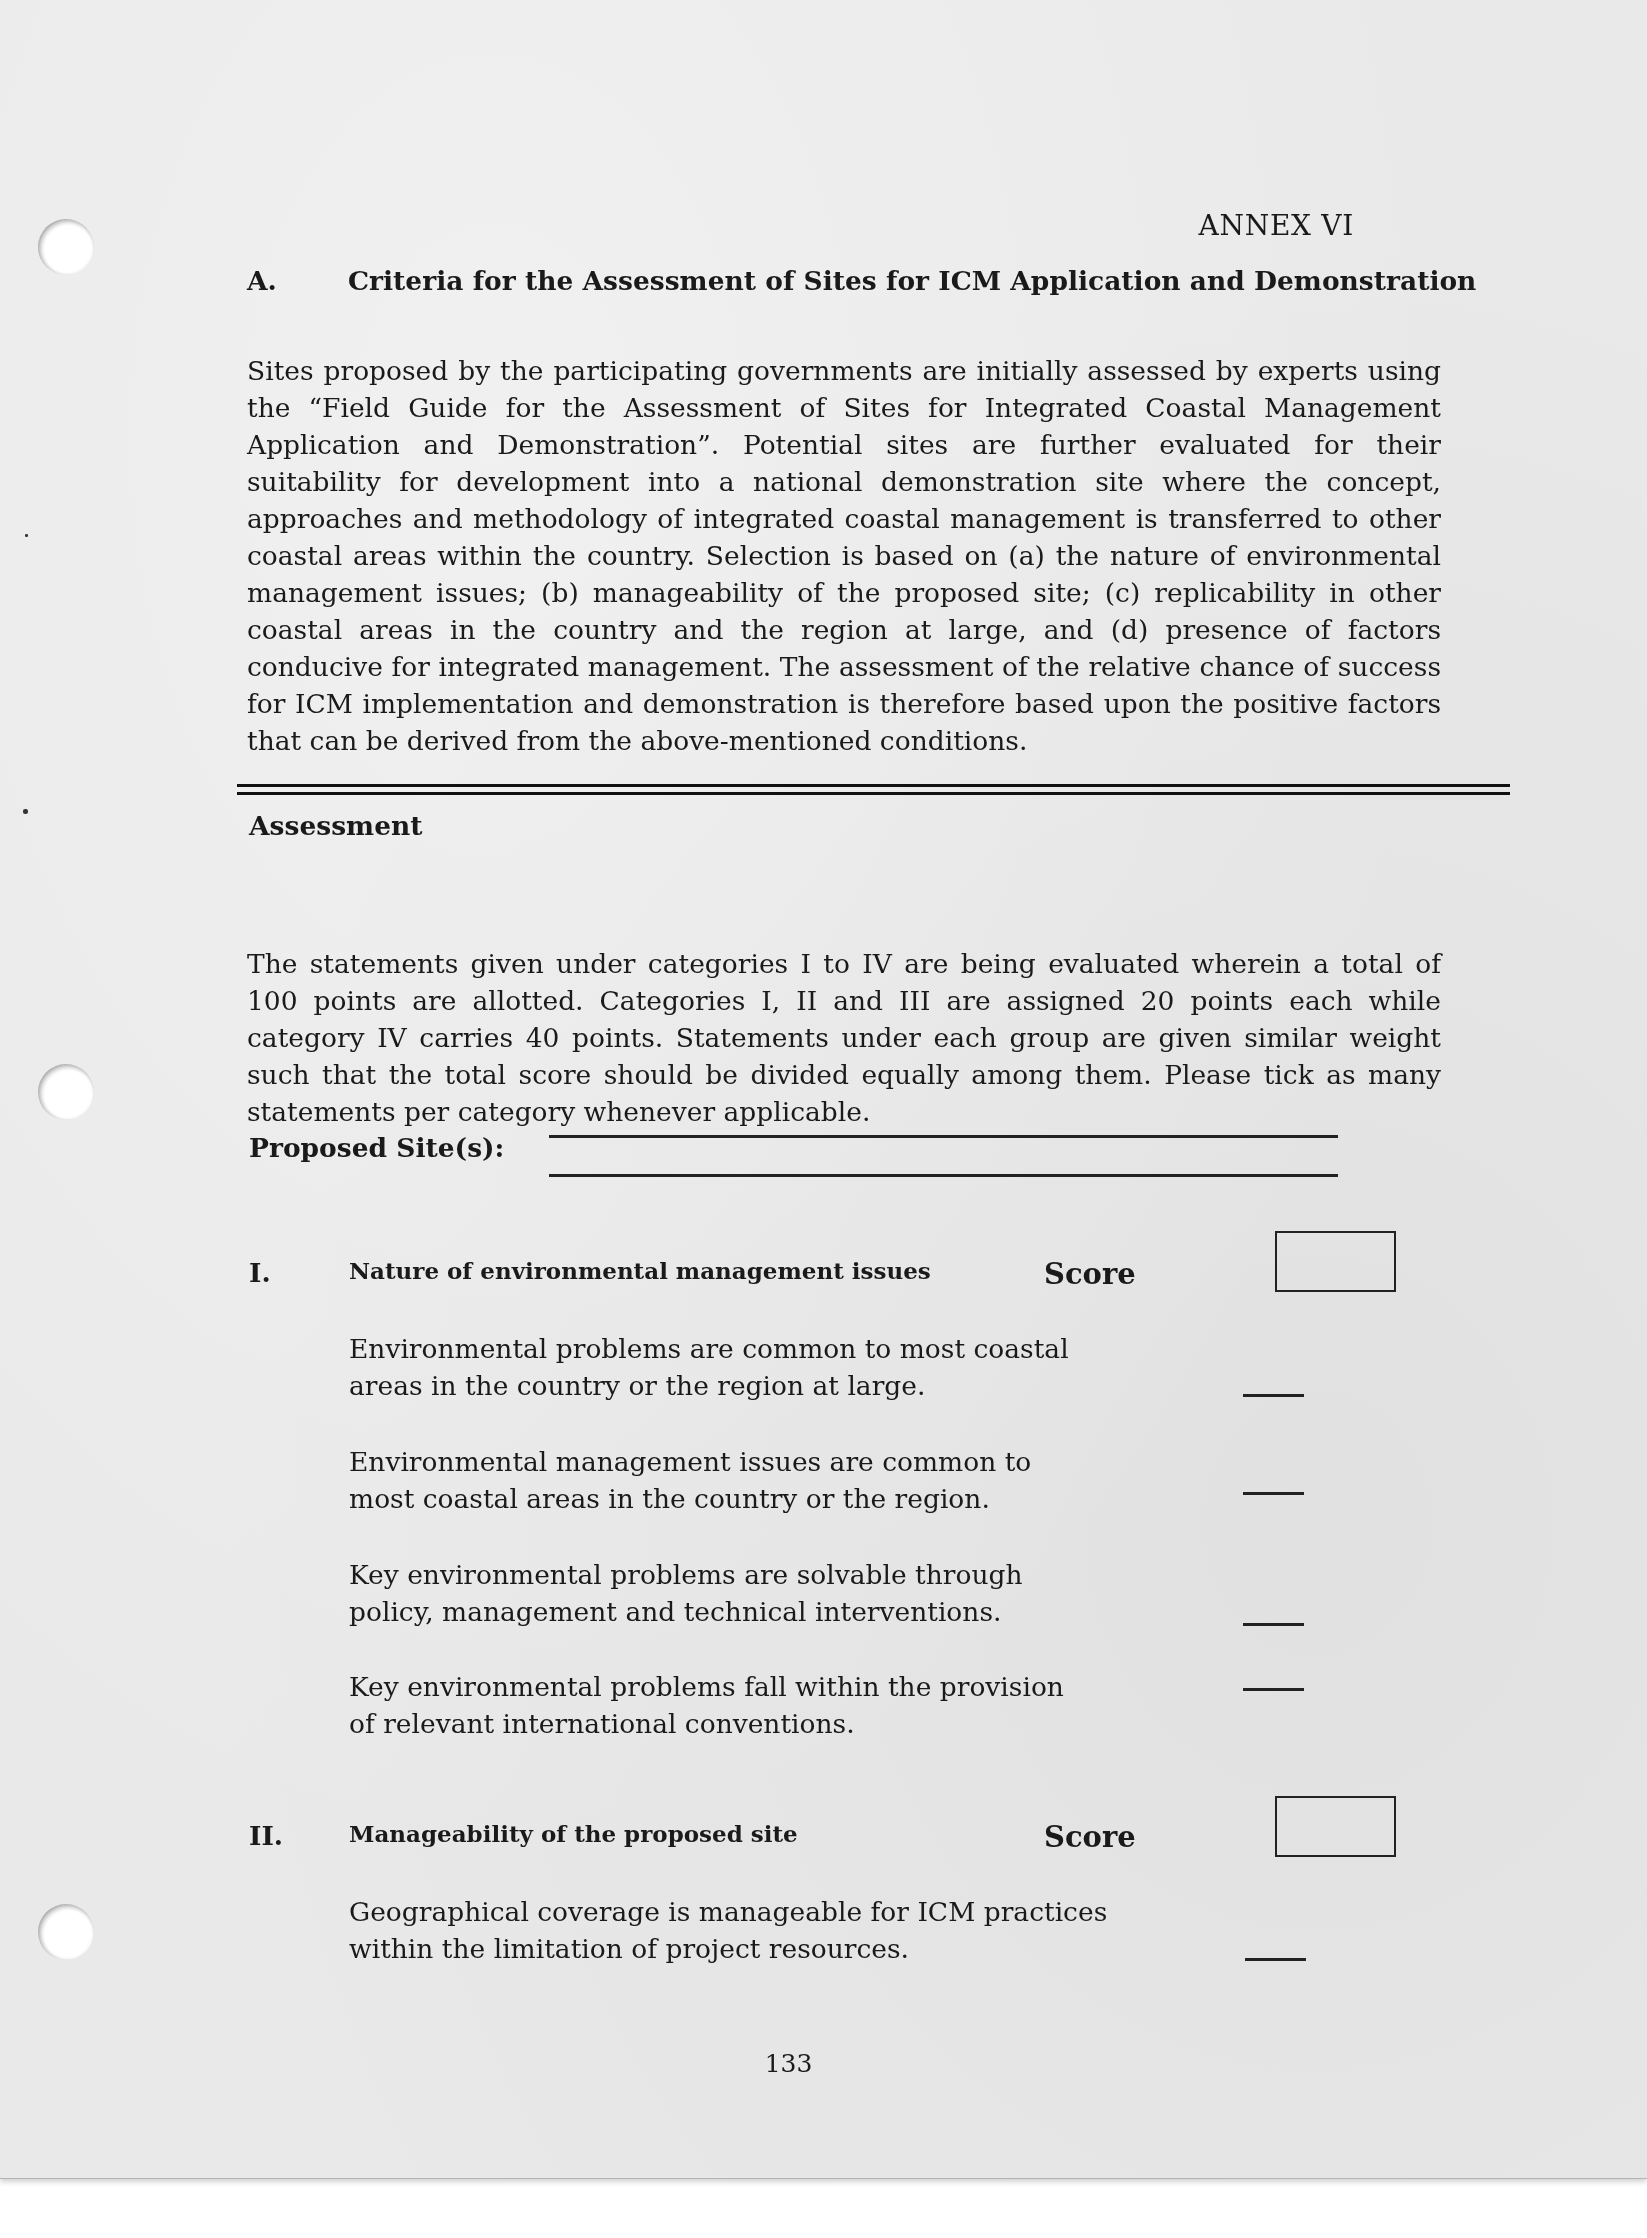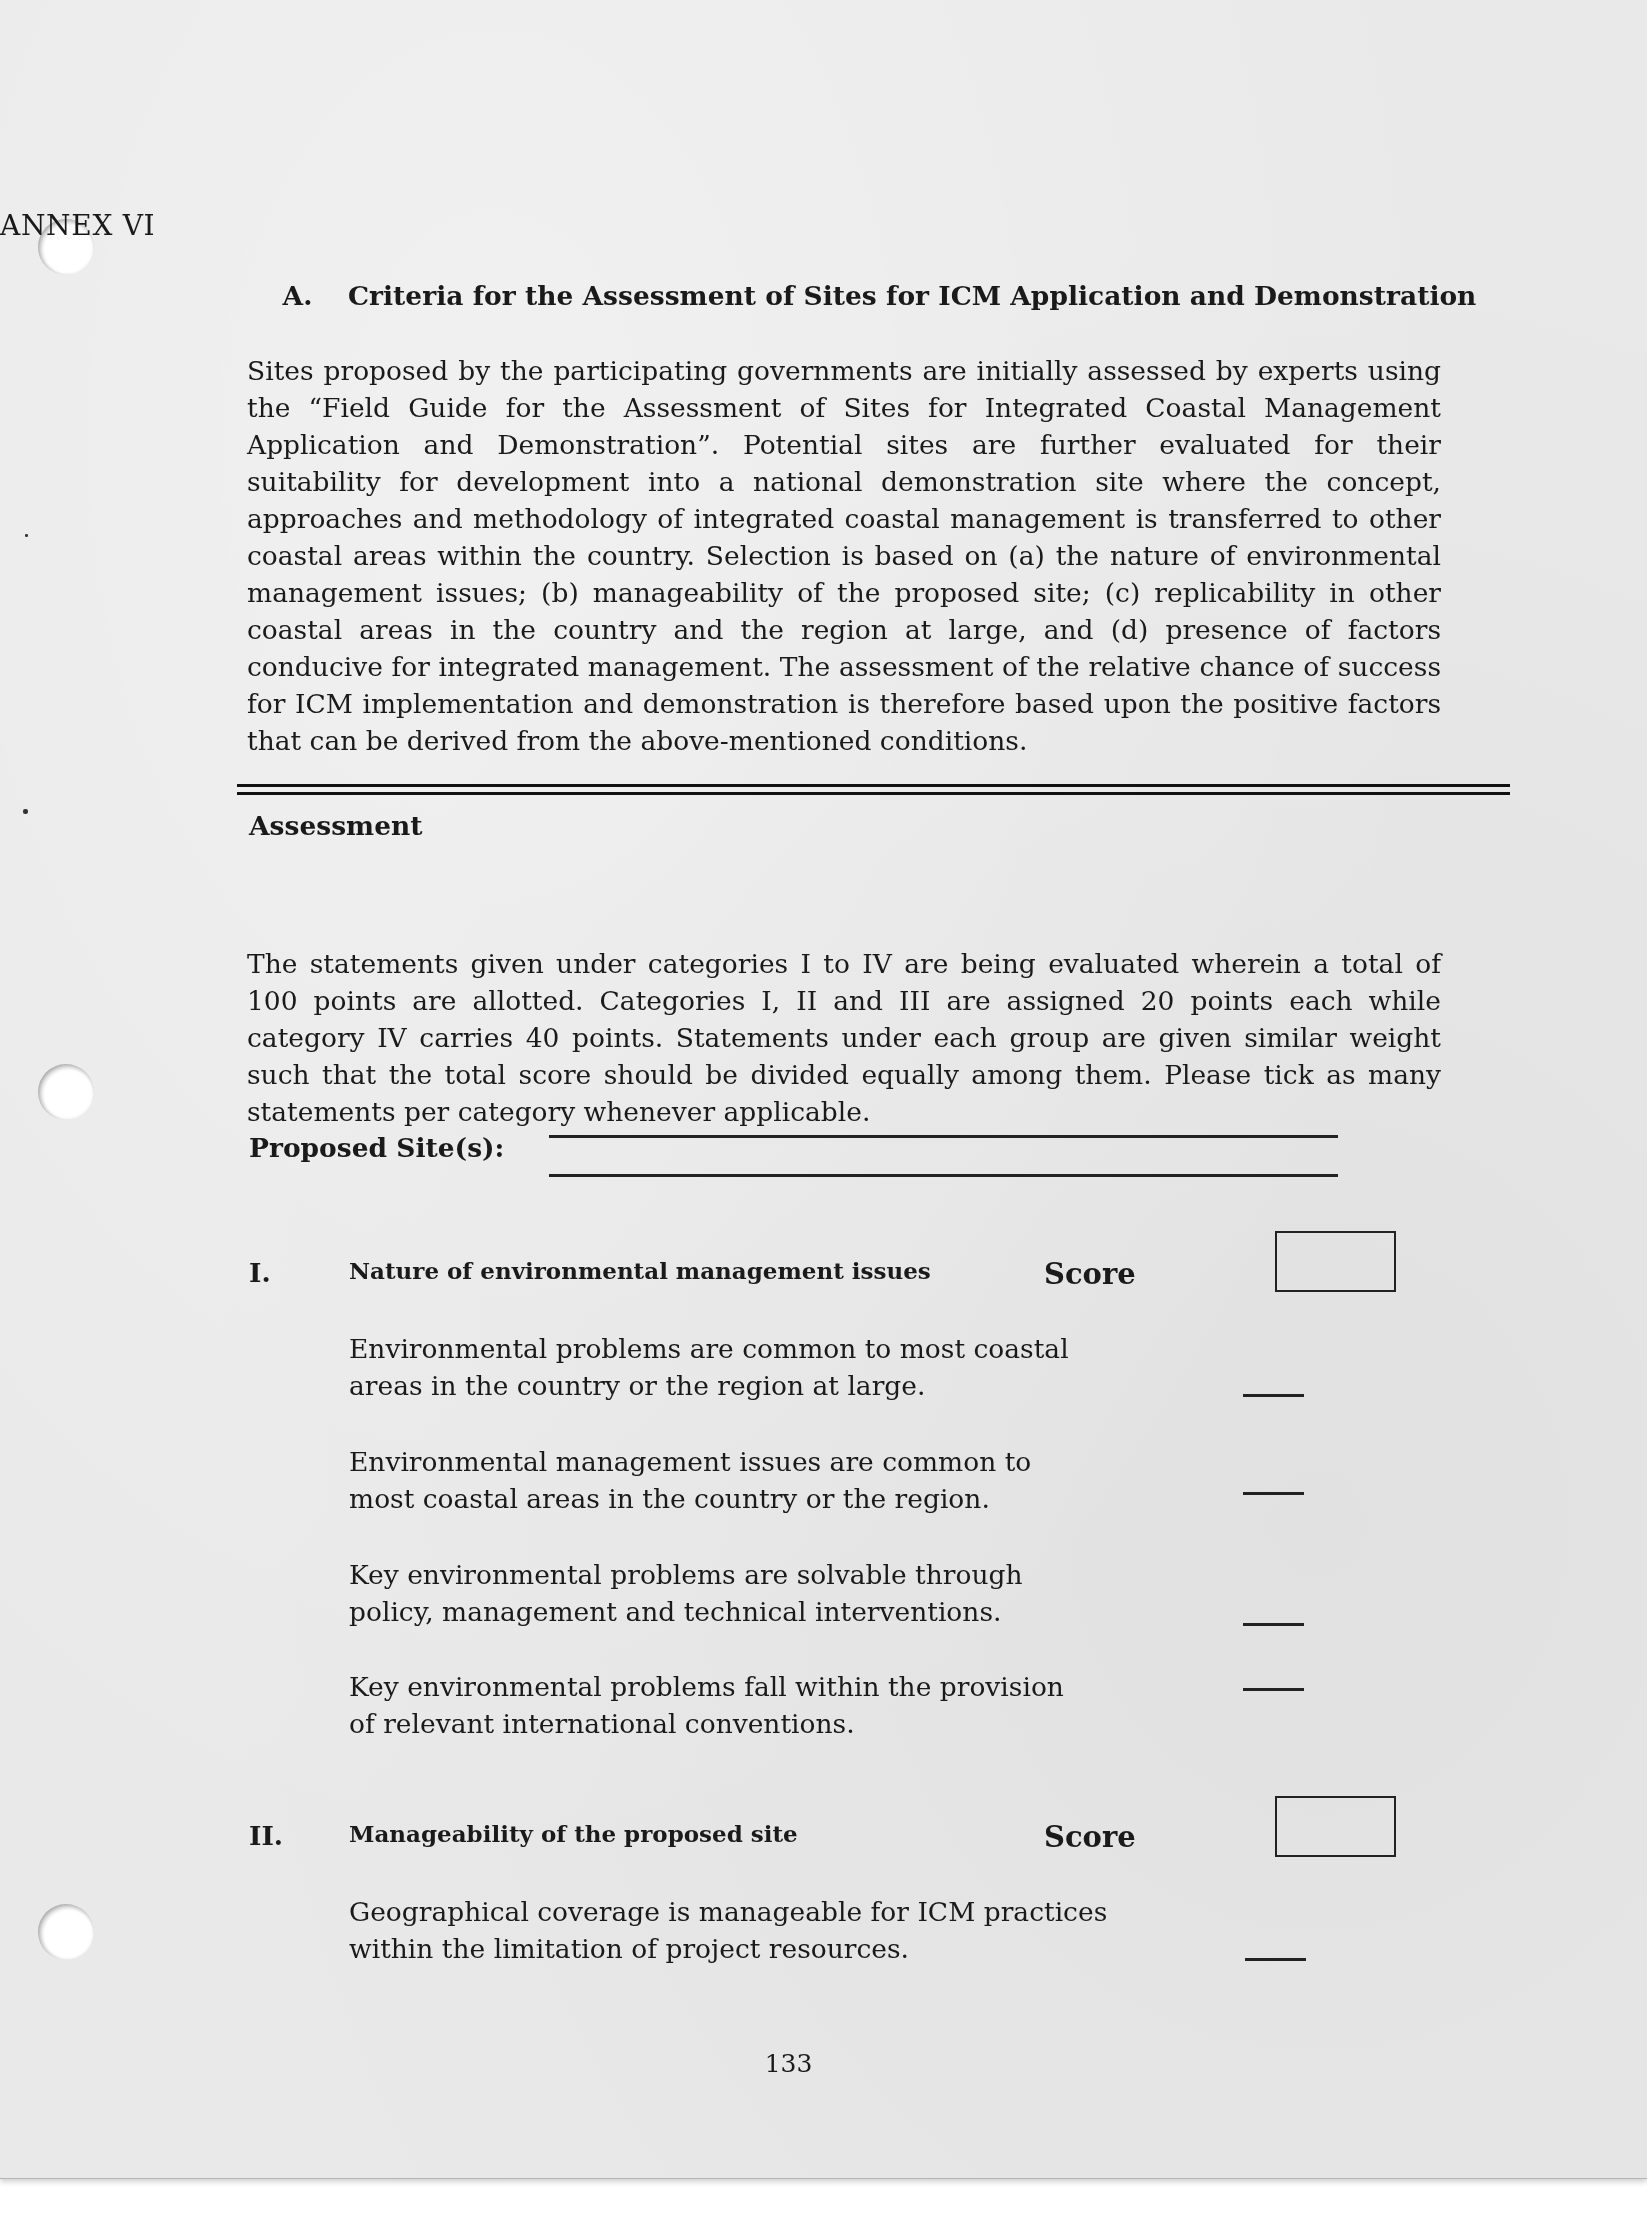--- a/index.html
+++ b/index.html
@@ -23,22 +23,22 @@
   }
   .hole {
     position: absolute; left: 38px;
     width: 56px; height: 56px; border-radius: 50%;
     background: radial-gradient(circle at 55% 55%, #ffffff 55%, #dcdcdc 70%, #a9a9a9 100%);
     box-shadow: inset 1.3px 1.3px 4px rgba(0,0,0,0.25);
   }
   .speck { position: absolute; width: 5.3px; height: 5.3px; background: #333; border-radius: 40%; }
 
   .abs { position: absolute; }
-  .annex-title { left: 0; width: 1354px; top: 209px; text-align: left; font-size: 28px; letter-spacing: 0.7px; }
-  .section-a { top: 280px; left: 247px; font-size: 26.5px; font-weight: bold; text-align: center; }
+  .annex-title { left: 0; width: 1354px; top: 209px; text-align: right; font-size: 28px; letter-spacing: 0.7px; }
+  .section-a { top: 265px; left: 247px; font-size: 26.5px; font-weight: bold; }
   .section-a .num { display: inline-block; width: 101px; }
 
   .para {
     position: absolute; left: 247px; width: 1194px;
     font-size: 26.5px; line-height: 37px; text-align: justify;
   }
   .para-1 { top: 352px; }
   .rule { position: absolute; left: 237px; width: 1273px; height: 3.3px; background: #111; }
   .rule-1 { top: 784px; }
   .rule-2 { top: 792px; }

